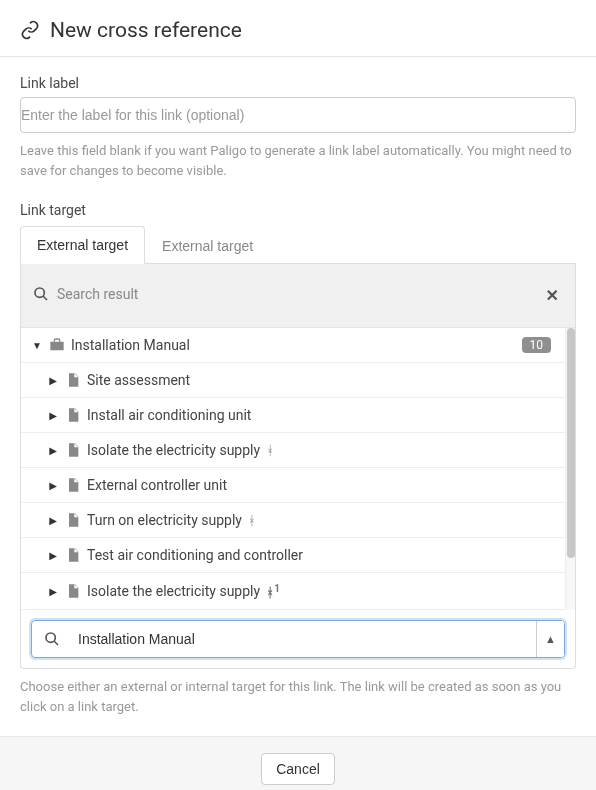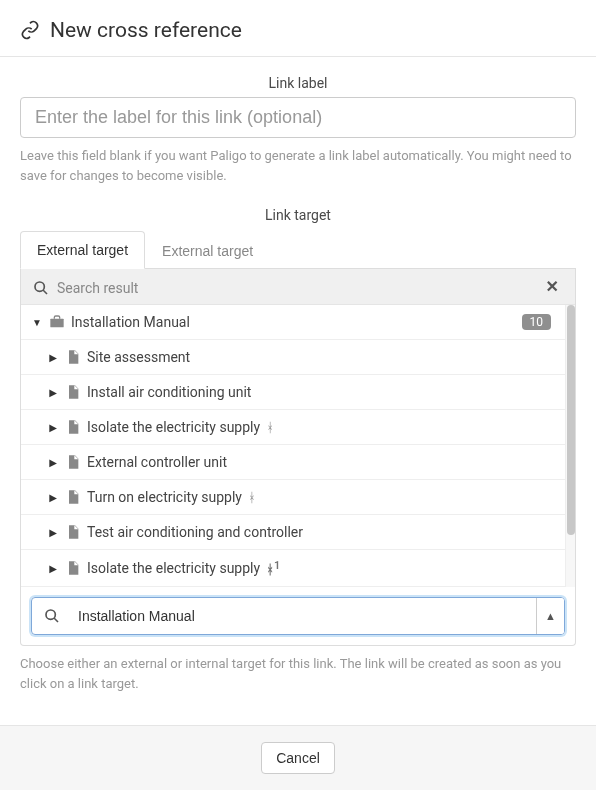--- a/index.html
+++ b/index.html
@@ -29,28 +29,27 @@
     .link-icon svg { width: 20px; height: 20px; display: block; }
     .modal-body {
       padding: 18px 20px 20px;
       flex: 1;
     }
     .form-label {
       font-size: 14px;
       color: #4a4a4a;
       margin-bottom: 6px;
       display: block;
-      text-align: center;
     }
     .text-input {
       width: 100%;
-      padding: 9px 14px;
+      padding: 9px 0;
       border: 1px solid #ccc;
       border-radius: 4px;
-      font-size: 18px;
+      font-size: 14px;
       color: #333;
     }
     .text-input::placeholder { color: #999; }
     .help-text {
       font-size: 13px;
       color: #999;
       margin-top: 8px;
       line-height: 1.5;
     }
     .section-link-target { margin-top: 22px; }
@@ -76,22 +75,22 @@
       border-radius: 4px 4px 0 0;
       background: #fff;
     }
     .tab-panel {
       border: 1px solid #ddd;
       border-top: none;
       border-radius: 0 0 4px 4px;
     }
     .search-header {
       display: flex;
-      align-items: flex-end;
-      padding: 8px 12px;
+      align-items: flex-start;
+      padding: 22px 12px;
       background: #f0f0f0;
       border-bottom: 1px solid #e5e5e5;
     }
     .search-icon { width: 16px; height: 16px; color: #555; margin-right: 8px; flex-shrink: 0; }
     .search-result-text { flex: 1; color: #888; font-size: 14px; }
     .close-x {
       font-size: 16px;
       color: #555;
       cursor: pointer;
       padding: 0 4px;

